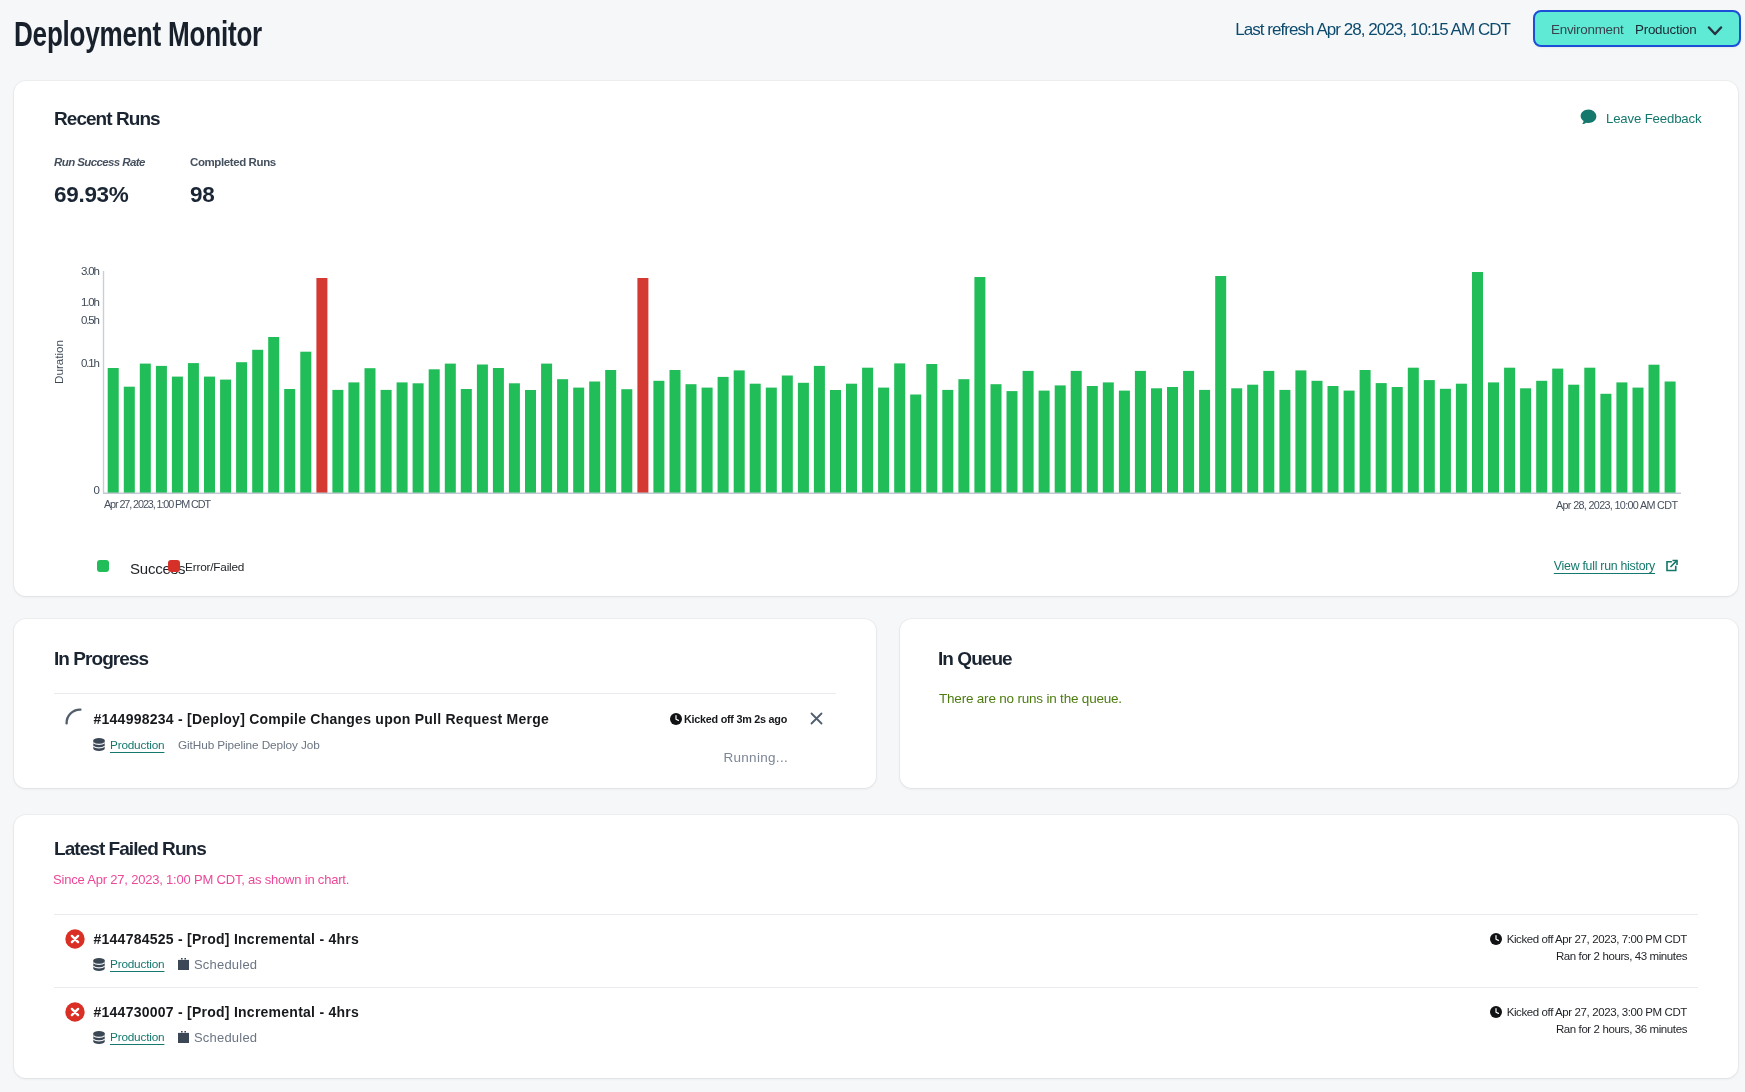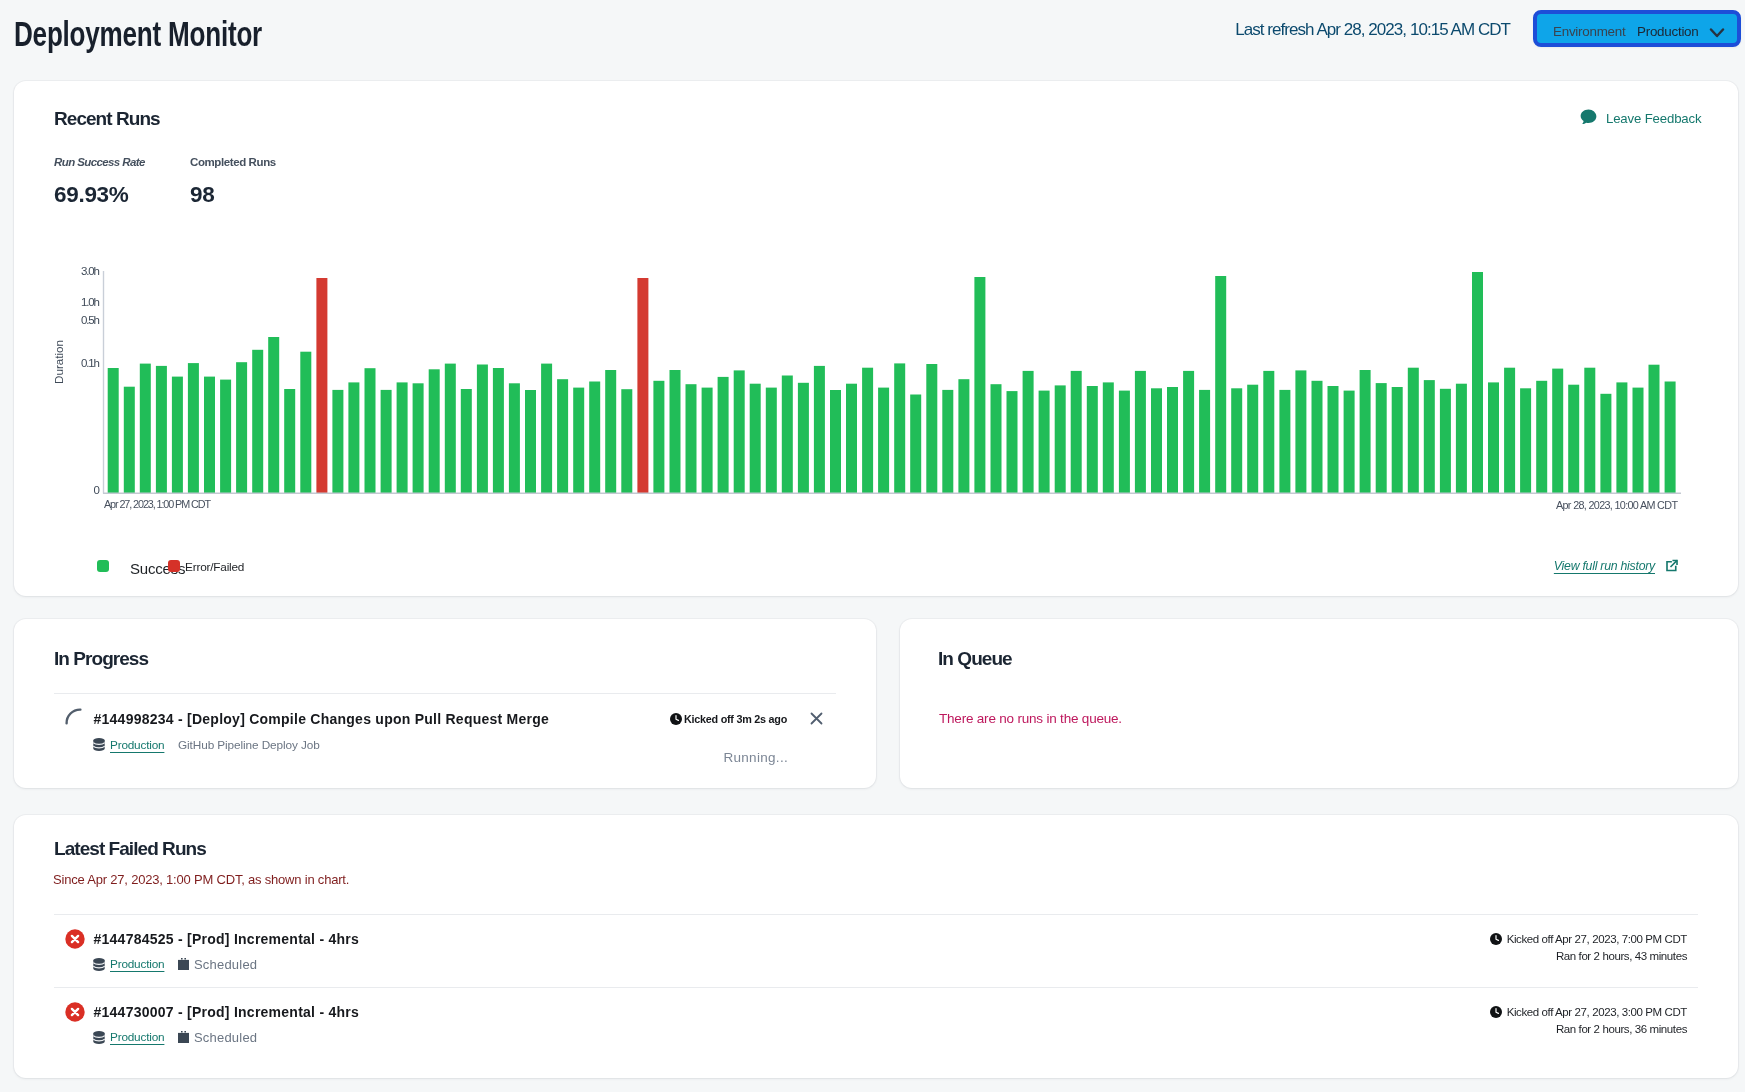--- a/index.html
+++ b/index.html
@@ -1,32 +1,32 @@
 <!DOCTYPE html>
 <html><head><meta charset="utf-8"><title>Deployment Monitor</title>
 <style>
 * { margin:0; padding:0; box-sizing:border-box; }
 html,body { width:1745px; height:1092px; background:#f5f7f8; font-family:"Liberation Sans", sans-serif; position:relative; overflow:hidden; }
 .abs { position:absolute; white-space:nowrap; }
 .card { position:absolute; background:#fff; border-radius:12px; box-shadow:0 1px 3px rgba(20,30,45,.07), 0 0 0 1px rgba(20,30,45,.035); }
 .ct { position:absolute; font-size:19px; font-weight:bold; color:#1b2532; letter-spacing:-.95px; white-space:nowrap; }
 .divider { position:absolute; left:40px; right:40px; height:1px; background:#e9ebee; }
-a.link { color:#15786d; text-decoration:underline; text-underline-offset:2.5px;font-style:italic; }
+a.link { color:#15786d; text-decoration:underline; text-underline-offset:2.5px; }
 .chart { position:absolute; left:0; top:0; }
 .icon { position:absolute; line-height:0; }
 .meta2 { position:absolute; text-align:right; font-size:11.5px; letter-spacing:-.4px; color:#1e2126; line-height:17.6px; }
 .rt { position:absolute; font-size:14px; font-weight:bold; color:#17191d; letter-spacing:.25px; white-space:nowrap; }
 .lk { position:absolute; font-size:11.8px; letter-spacing:-.2px; color:#15786d; text-decoration:underline; text-underline-offset:2.5px; white-space:nowrap; }
 .gr { position:absolute; font-size:11.8px; letter-spacing:-.1px; color:#6b7583; white-space:nowrap; }
 </style></head>
 <body>
 
 <div class="abs" style="left:14px; top:13.5px; font-size:35px; font-weight:bold; color:#18202c; letter-spacing:-.3px; transform:scaleX(.745); transform-origin:0 0;">Deployment Monitor</div>
 <div class="abs" style="right:235px; top:19.5px; font-size:17px; letter-spacing:-.95px; color:#0c4a6e;">Last refresh Apr 28, 2023, 10:15 AM CDT</div>
-<div class="abs" style="left:1533px; top:10px; width:208px; height:37px; background:#0ea5e9; border:4px solid #1d4ed8; border-radius:8px; box-shadow:0 1px 2px rgba(20,30,45,.05);">
+<div class="abs" style="left:1533px; top:10px; width:208px; height:37px; background:#5eead4; border:2px solid #1d4ed8; border-radius:8px; box-shadow:0 1px 2px rgba(20,30,45,.05);">
   <span class="abs" style="left:16px; top:9.5px; font-size:13.4px; letter-spacing:-.25px; color:#39434f;">Environment</span>
   <span class="abs" style="left:100px; top:9.5px; font-size:13.4px; letter-spacing:-.25px; color:#1d2734;">Production</span>
   <span class="icon" style="left:172px; top:14px;"><svg width="16" height="10" viewBox="0 0 16 10" fill="none" stroke="#273240" stroke-width="2.4" stroke-linecap="round" stroke-linejoin="round">
         <path d="M2 1.5 8 8l6-6.5"></path>
       </svg></span>
 </div>
 
 <div class="card" style="left:14px; top:81px; width:1724px; height:515px;">
   <div class="ct" style="left:40px; top:27px;">Recent Runs</div>
   <span class="icon" style="left:1566px; top:28px;"><svg width="17" height="16" viewBox="0 0 16 15" fill="#15786d">
@@ -184,26 +184,26 @@
         <path d="M.3 2.2v8.6c0 1.2 2.55 2.2 5.7 2.2s5.7-1 5.7-2.2V2.2z" fill="#3b4754"></path>
         <path d="M.3 4.7c1.2 1.1 3.2 1.7 5.7 1.7s4.5-.6 5.7-1.7" stroke="#f2f4f6" stroke-width="1.1" fill="none"></path>
         <path d="M.3 8.2c1.2 1.1 3.2 1.7 5.7 1.7s4.5-.6 5.7-1.7" stroke="#f2f4f6" stroke-width="1.1" fill="none"></path>
       </svg></span>
   <a class="lk" style="left:96px; top:118.5px;">Production</a>
   <div class="gr" style="left:164px; top:118.5px;">GitHub Pipeline Deploy Job</div>
 </div>
 
 <div class="card" style="left:900px; top:619px; width:838px; height:169px;">
   <div class="ct" style="left:38px; top:29px;">In Queue</div>
-  <div class="abs" style="left:39px; top:92px; font-size:13.5px; letter-spacing:-.2px; color:#be185d;">There are no runs in the queue.</div>
+  <div class="abs" style="left:39px; top:72px; font-size:13.5px; letter-spacing:-.2px; color:#4d7c0f;">There are no runs in the queue.</div>
 </div>
 
 <div class="card" style="left:14px; top:815px; width:1724px; height:263px;">
   <div class="ct" style="left:40px; top:23px;">Latest Failed Runs</div>
-  <div class="abs" style="left:39px; top:56.5px; font-size:13px; letter-spacing:-.2px; color:#7f1d1d;">Since Apr 27, 2023, 1:00 PM CDT, as shown in chart.</div>
+  <div class="abs" style="left:39px; top:56.5px; font-size:13px; letter-spacing:-.2px; color:#ec4899;">Since Apr 27, 2023, 1:00 PM CDT, as shown in chart.</div>
   <div class="divider" style="top:99px;"></div>
   <div class="divider" style="top:172px;"></div>
 
   <span class="icon" style="left:50.5px; top:114px;"><svg width="20" height="20" viewBox="0 0 20 20">
         <circle cx="10" cy="10" r="9.7" fill="#da2f25"></circle>
         <path d="M6.9 6.9l6.2 6.2M13.1 6.9l-6.2 6.2" stroke="#fff" stroke-width="2.4" stroke-linecap="round"></path>
       </svg></span>
   <div class="rt" style="left:79.5px; top:116px;">#144784525 - [Prod] Incremental - 4hrs</div>
   <span class="icon" style="left:79px; top:142.5px;"><svg width="12" height="13" viewBox="0 0 12 13">
         <ellipse cx="6" cy="2.2" rx="5.7" ry="2.2" fill="#3b4754"></ellipse>

